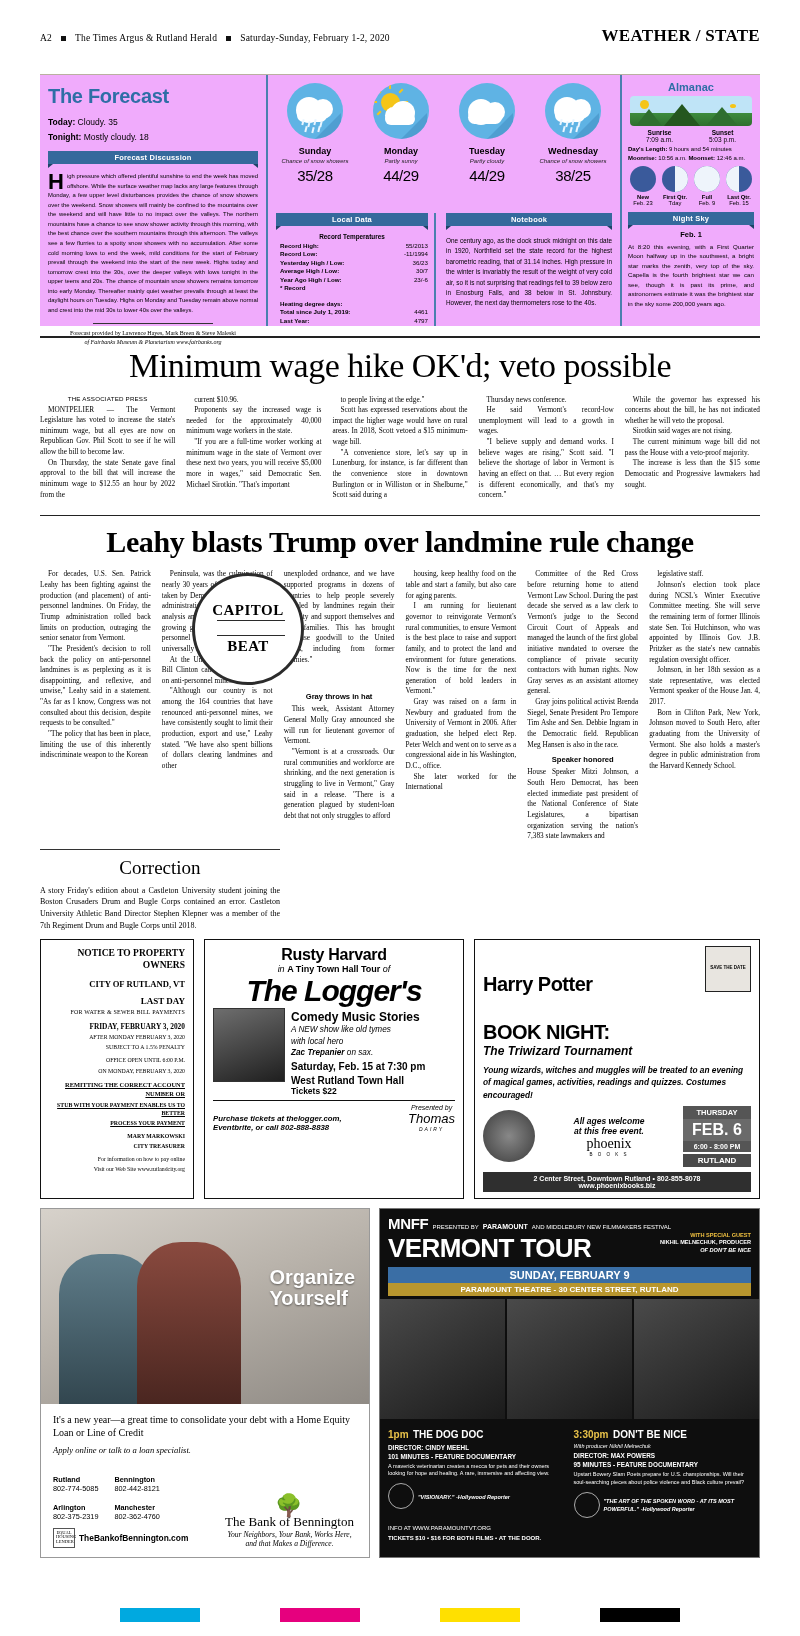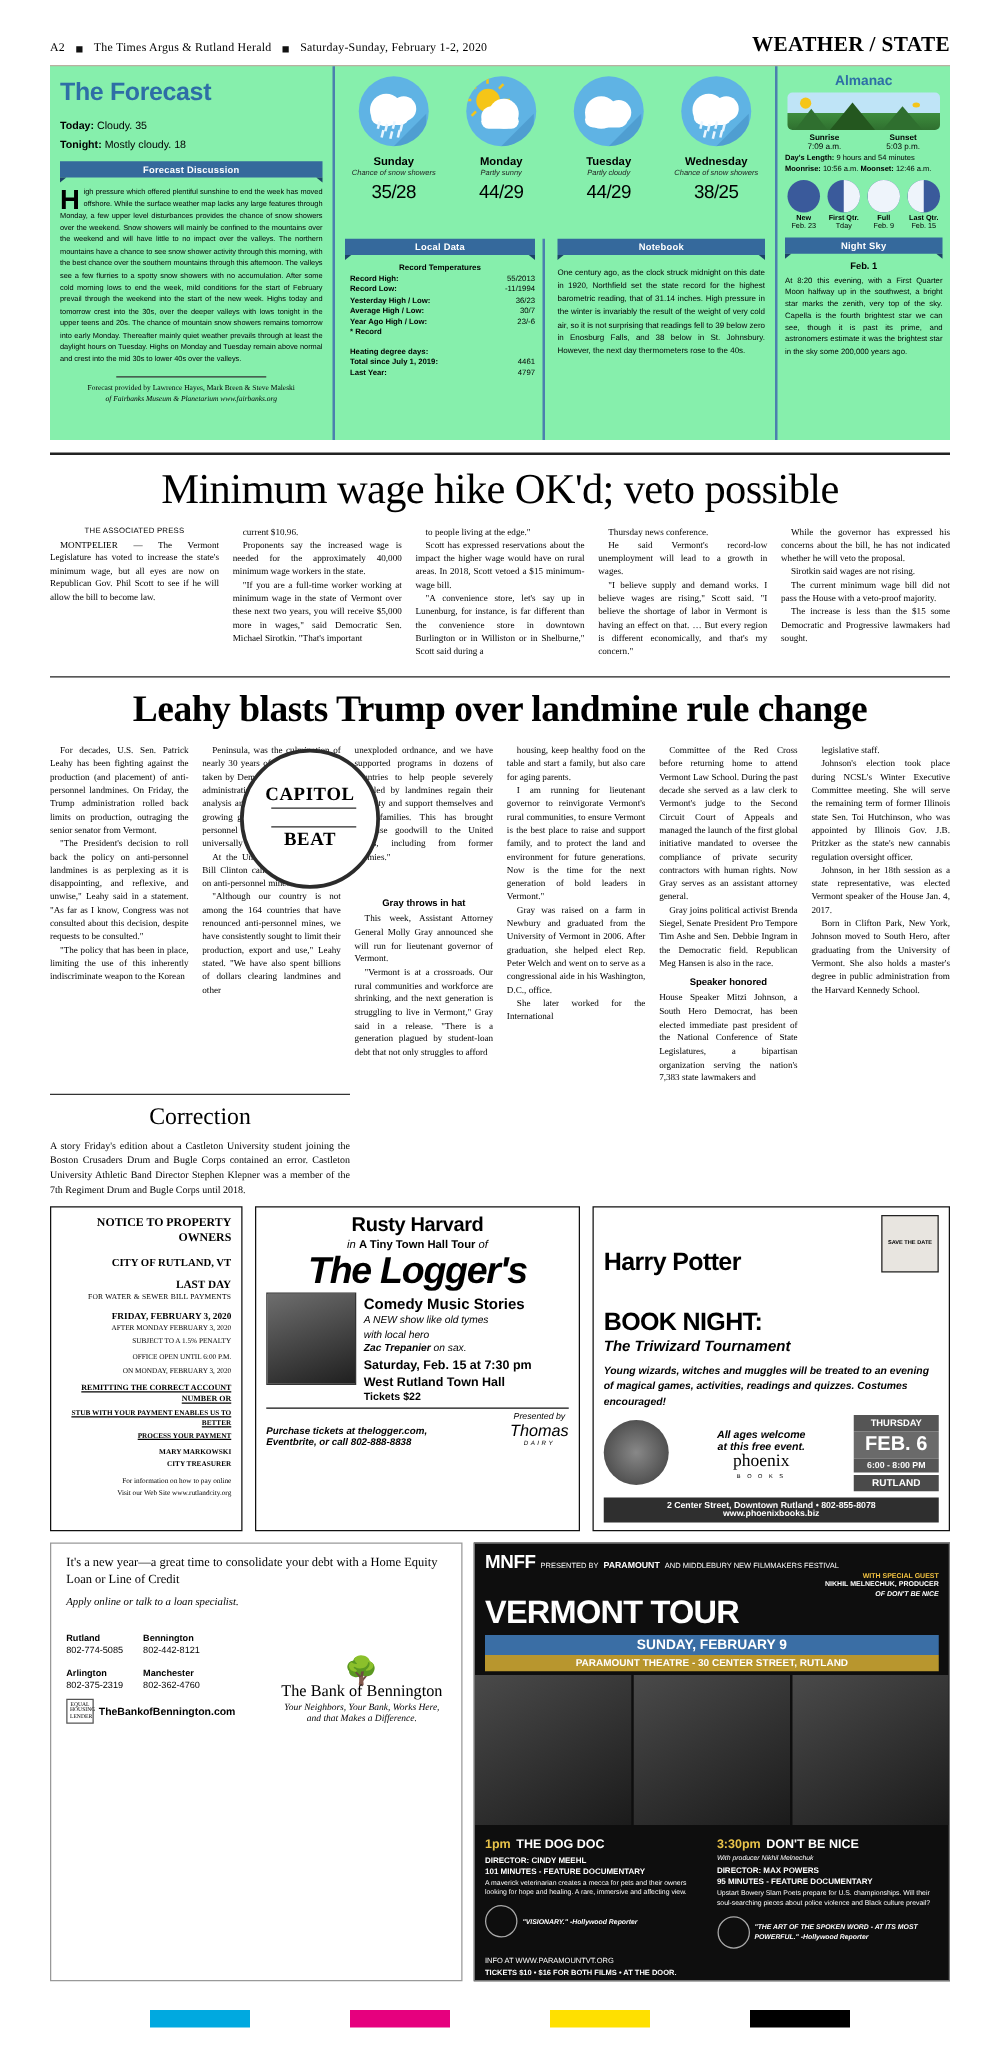--- a/index.html
+++ b/index.html
@@ -16,24 +16,25 @@
   .masthead {
     display: flex; align-items: baseline; justify-content: space-between;
     padding: 26px 0 6px 0;
   }
   .mh-left { display: flex; align-items: center; gap: 9px; font-size: 9.5px; letter-spacing: .2px; }
   .mh-sq { width: 5px; height: 5px; background: #111; display: inline-block; }
   .mh-right { font-family: "Liberation Serif", serif; font-size: 17px; font-weight: bold; letter-spacing: .3px;}
 
   
   .weather {
-    background: #86efac;
+    background: #f0abfc;
     border-top: 1.5px solid #b9b0a0;
-    height: 300px; position: relative;
+    height: 252px; position: relative;
     display: flex;
+    margin-top: 22px;
   }
   .wx-left { width: 228px; position: relative; padding: 10px 8px 0 8px; border-right: 2px solid #4b7fae; }
   .wx-title { color: #2e6ea6; font-family: "Liberation Sans", sans-serif; font-weight: bold; font-size: 20px; letter-spacing: -.3px; }
   .wx-today { font-family: "Liberation Sans", sans-serif; font-size: 8.5px; margin-top: 9px; }
   .wx-today b { font-weight: bold; }
   .wx-tonight { font-family: "Liberation Sans", sans-serif; font-size: 8.5px; margin-top: 5px; }
   .ribbon {
     background: #35699c; color: #fff; font-family: "Liberation Sans", sans-serif;
     font-weight: bold; font-size: 7.5px; text-align: center; padding: 2px 0;
     position: relative; letter-spacing: .2px;
@@ -172,21 +173,21 @@
   .bank-l1 { font-size: 10px; font-family: "Liberation Serif", serif; line-height: 1.35; }
   .bank-l2 { font-size: 8.6px; font-style: italic; margin-top: 5px; }
   .bank-nums { display: flex; font-family: "Liberation Sans", sans-serif; font-size: 7.3px; margin-top: 10px; gap: 16px; }
   .bank-nums b { font-weight: bold; }
   .bank-brand { font-family: "Liberation Serif", serif; font-size: 13px; }
   .bank-tag { font-size: 7.6px; font-style: italic; }
 
   .ad-mnff { flex: 1; border: 1px solid #777; background: #0e0e0e; color: #fff; position: relative; overflow: hidden; }
   .mnff-top { padding: 6px 8px 0 8px; font-family: "Liberation Sans", sans-serif; }
   .mnff-l1 { font-size: 15px; font-weight: bold; letter-spacing: -.3px; }
-  .mnff-l2 { font-size: 26px; font-weight: bold; letter-spacing: -.6px; margin-top: 16px; }
+  .mnff-l2 { font-size: 26px; font-weight: bold; letter-spacing: -.6px; margin-top: 1px; }
   .mnff-l3 { background: #3a6ea5; color: #fff; text-align: center; font-size: 11px; font-weight: bold; margin-top: 3px; padding: 2px; }
   .mnff-l4 { background: #b8962e; color: #fff; text-align: center; font-size: 8px; font-weight: bold; padding: 2px; }
   .mnff-photos { height: 120px; display: flex; gap: 2px; margin-top: 3px; }
   .mnff-photos > div { flex: 1; background: linear-gradient(150deg,#4a4a4a,#1b1b1b); }
   .mnff-films { display: flex; gap: 8px; padding: 5px 8px; font-family: "Liberation Sans", sans-serif; }
   .mf-t { font-size: 10px; font-weight: bold; }
   .mf-d { font-size: 6.4px; font-weight: bold; margin-top: 2px; }
   .mf-b { font-size: 5.5px; line-height: 1.4; margin-top: 3px; }
   .mnff-foot { font-family: "Liberation Sans", sans-serif; font-size: 6px; padding: 2px 8px; }
 
@@ -424,20 +425,21 @@
     </div>
   </div>
 
   <div class="rule"></div>
   <h1 class="headline1">Minimum wage hike OK'd; veto possible</h1>
   <div class="cols5">
     <div>
       <div class="byline">THE ASSOCIATED PRESS</div>
       <div class="body-t">
           <p>MONTPELIER — The Vermont Legislature has voted to increase the state's minimum wage, but all eyes are now on Republican Gov. Phil Scott to see if he will allow the bill to become law.</p>
+          <p>On Thursday, the state Senate gave final approval to the bill that will increase the minimum wage to $12.55 an hour by 2022 from the</p>
         </div>
     </div>
     <div>
         <div class="body-t">
           <p>current $10.96.</p>
           <p>Proponents say the increased wage is needed for the approximately 40,000 minimum wage workers in the state.</p>
           <p>"If you are a full-time worker working at minimum wage in the state of Vermont over these next two years, you will receive $5,000 more in wages," said Democratic Sen. Michael Sirotkin. "That's important</p>
         </div>
       </div>
     <div>
@@ -611,20 +613,28 @@
       <div class="hp-foot">
         <div>2 Center Street, Downtown Rutland • 802-855-8078</div>
         <div>www.phoenixbooks.biz</div>
       </div>
     </div>
   </div>
 
   <div class="bottomads">
 
     <div class="ad-bank">
+      <div class="bank-photo">
+        <div style="position:absolute;left:18px;bottom:0;width:96px;height:150px;background:linear-gradient(180deg,#5f7d8a,#32464f);border-radius:40px 40px 0 0;"></div>
+        <div style="position:absolute;left:96px;bottom:0;width:104px;height:162px;background:linear-gradient(180deg,#8a4a3f,#4a2620);border-radius:44px 44px 0 0;"></div>
+        <div class="bank-head">
+          <div>Organize</div>
+          <div>Yourself</div>
+        </div>
+      </div>
       <div class="bank-body">
         <div class="bank-l1">It's a new year—a great time to consolidate your debt with a Home Equity Loan or Line of Credit</div>
         <div class="bank-l2">Apply online or talk to a loan specialist.</div>
         <div style="display:flex;margin-top:10px;align-items:flex-end;">
           <div style="flex:1;">
             <div class="bank-nums">
               <div>
                 <div><b>Rutland</b></div>
                 <div>802-774-5085</div>
               </div>

